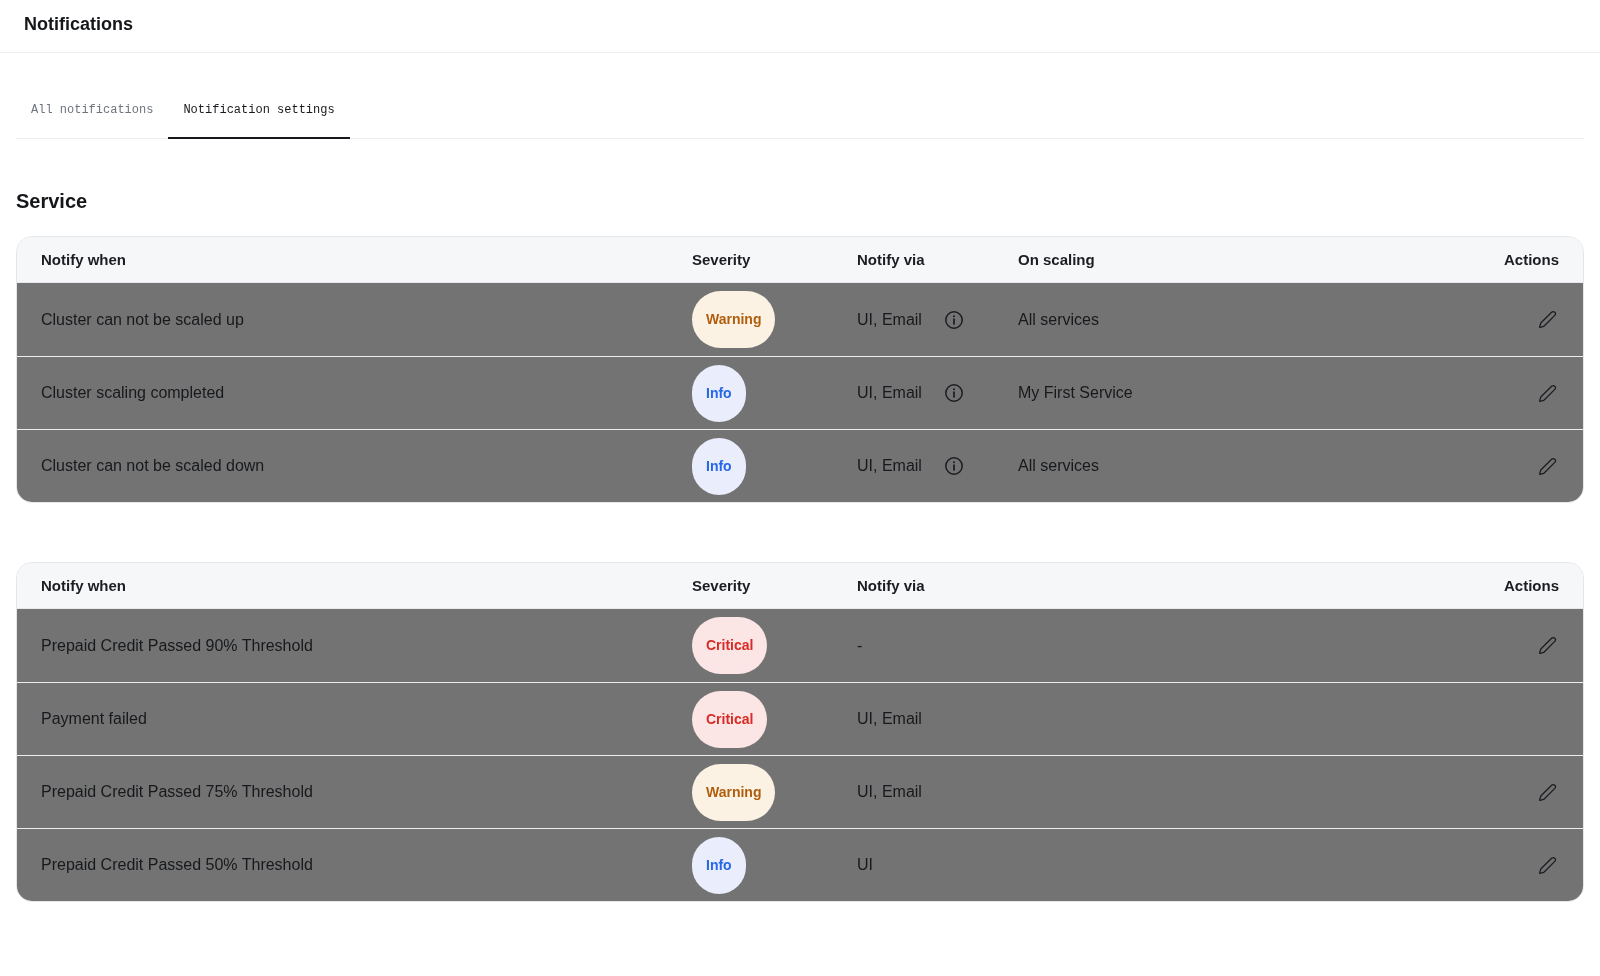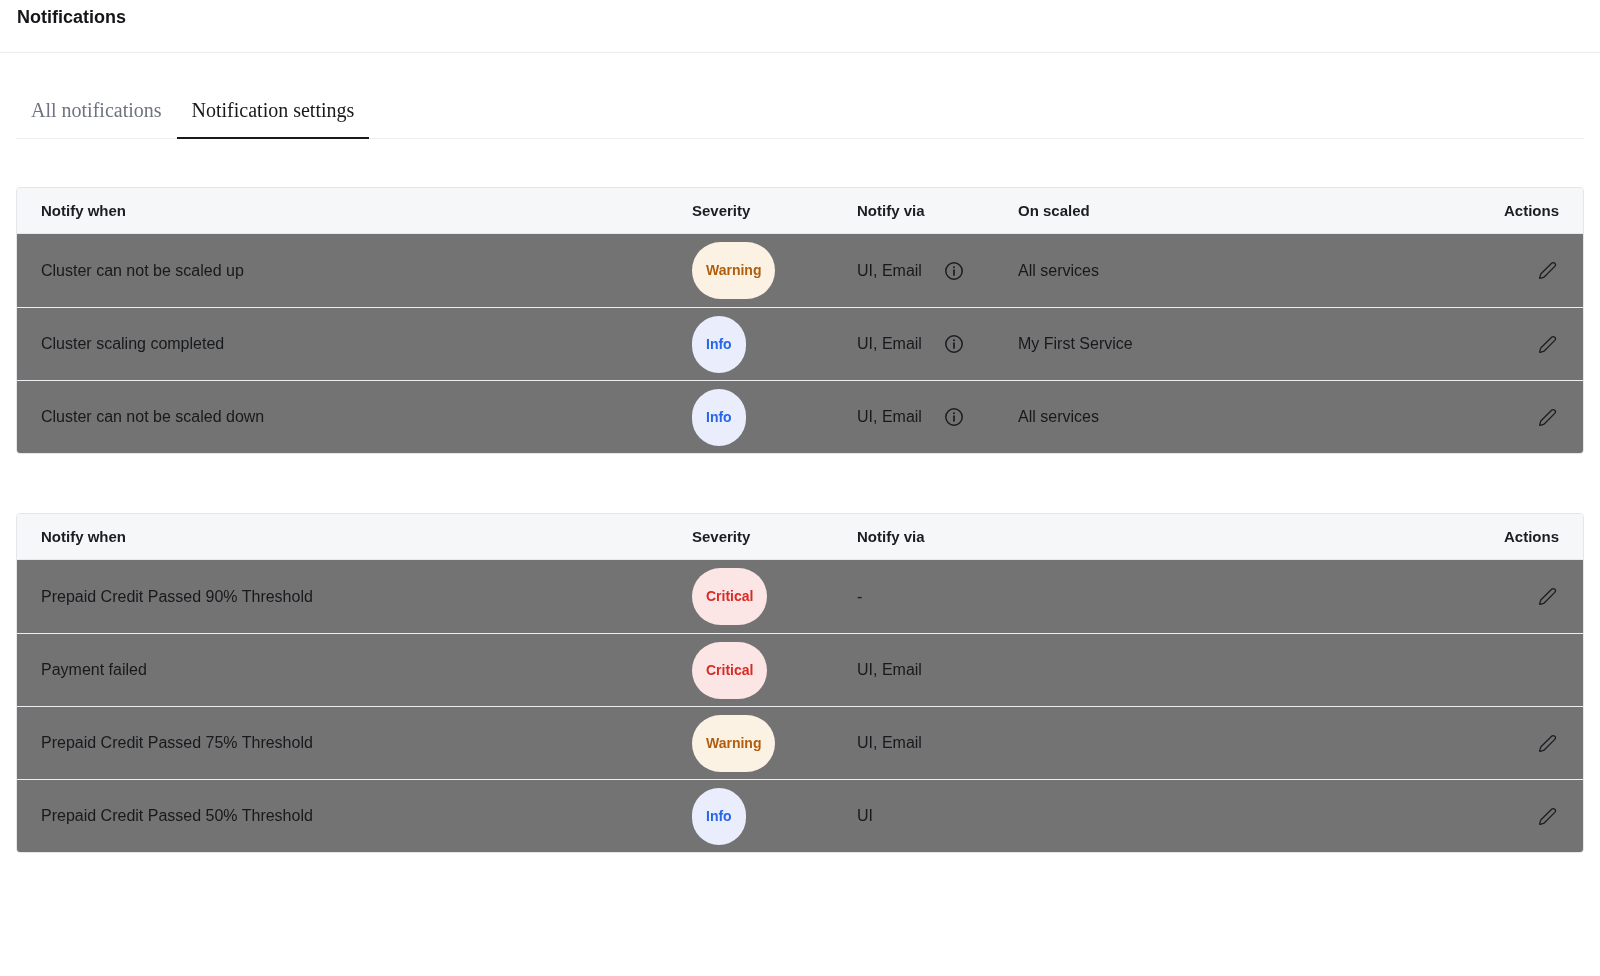--- a/index.html
+++ b/index.html
@@ -13,38 +13,38 @@
     color: #17191c;
     -webkit-font-smoothing: antialiased;
   }
   
   .title-bar {
     height: 53px;
     padding: 5px 16px 0;
     border-bottom: 1px solid #ebedf0;
   }
   .title-bar h1 {
-    margin: 1px;
+    margin: 8px;
     font-size: 18px;
     line-height: 22px;
     font-weight: 700;
     color: #141619;
   }
   
   .tabs {
     margin: 47px 16px 0;
     display: flex;
     border-bottom: 1px solid #eceef1;
   }
   .tab {
     appearance: none;
     background: transparent;
     border: none;
-    font-family: Liberation Serif, serif;
-    font-size: 20px;
+    font-family: Liberation Mono, monospace;
+    font-size: 12px;
     line-height: 20px;
     padding: 0 15px 17px;
     color: #6e737d;
     cursor: pointer;
     border-bottom: 2px solid transparent;
     margin-bottom: -1px;
   }
   .tab.active {
     color: #17191c;
     font-weight: 500;
@@ -58,21 +58,21 @@
     margin: 0 16px 21px;
     font-size: 20px;
     line-height: 28px;
     font-weight: 700;
     color: #141619;
   }
   
   .table {
     margin: 0 16px;
     border: 1px solid #e4e6ea;
-    border-radius: 4px;
+    border-radius: 16px;
     overflow: hidden;
     background: #ffffff;
   }
   .row {
     display: grid;
     align-items: center;
     padding: 0 24px;
   }
   .cols5 .row { grid-template-columns: 651px 165px 161px 1fr 70px; }
   .cols4 .row { grid-template-columns: 651px 165px 1fr 70px; }
@@ -133,26 +133,27 @@
 <div class="page">
   <div class="title-bar">
     <h1>Notifications</h1>
   </div>
   <nav class="tabs" id="tabs">
       <button class="tab">All notifications</button>
       <button class="tab active">Notification settings</button>
     </nav>
   <main id="sections">
       <section class="notif-section sec-0">
+        <h2 class="section-title">Service</h2>
         <div class="table cols5">
           <div class="row thead">
             <div class="th">Notify when</div>
             <div class="th">Severity</div>
             <div class="th">Notify via</div>
-            <div class="th">On scaled</div>
+            <div class="th">On scaling</div>
             <div class="th right">Actions</div>
           </div>
           <div class="row trow">
             <div class="td">Cluster can not be scaled up</div>
             <div class="td"><span class="badge" style="background: rgb(252, 242, 228); color: rgb(176, 94, 13);">Warning</span></div>
             <div class="td via">
               <span>UI, Email</span>
               <span class="info-icon">
                 <svg width="20" height="20" viewBox="0 0 20 20" fill="none">
                   <circle cx="10" cy="10" r="8.2" stroke="#1b1d21" stroke-width="1.5"></circle>

